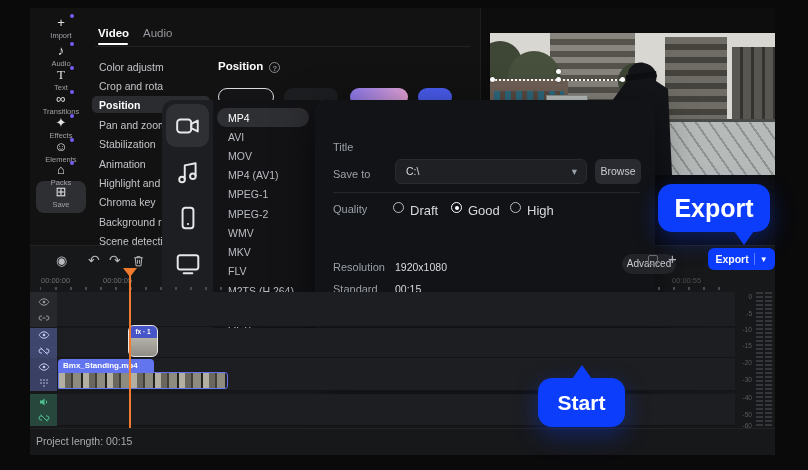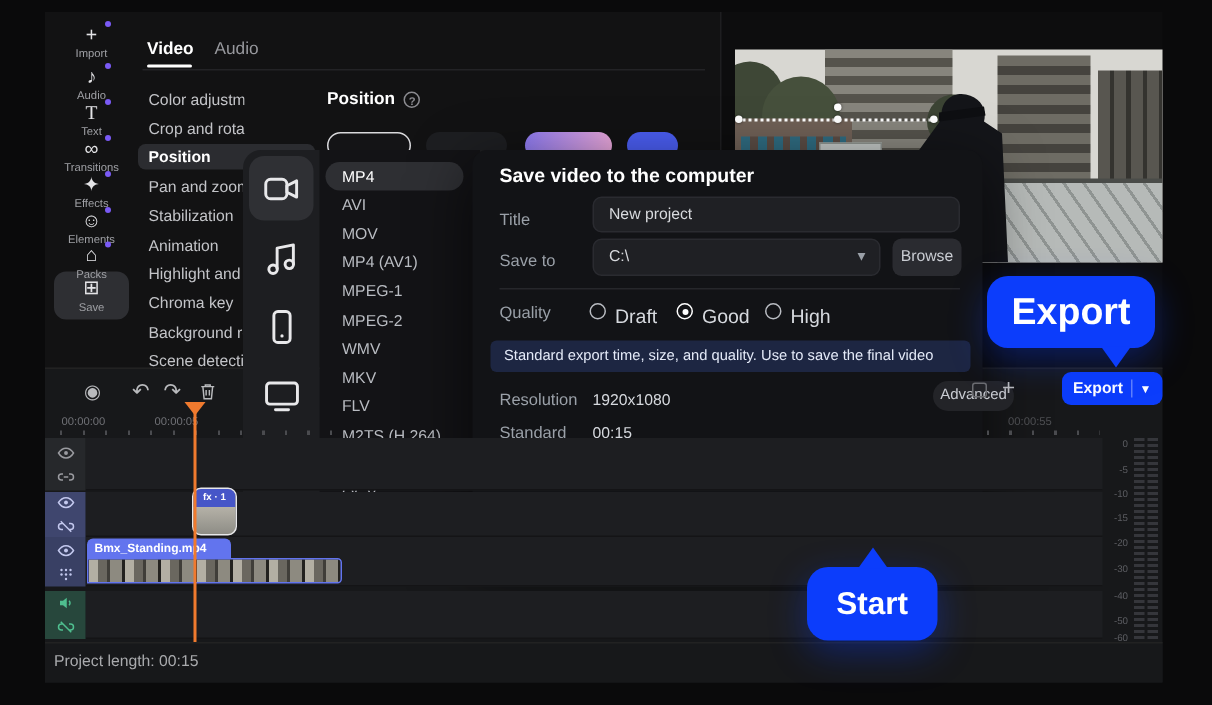--- a/index.html
+++ b/index.html
@@ -228,43 +228,40 @@
   <div class="fmt" style="top:227px">WMV</div>
   <div class="fmt" style="top:246px">MKV</div>
   <div class="fmt" style="top:265px">FLV</div>
   <div class="fmt" style="top:285px">M2TS (H.264)</div>
   <div class="fmt" style="top:304px">WebM</div>
   <div class="fmt" style="top:323px">OGV</div>
   <div class="fmt" style="top:342px">SWF</div>
   <div class="fmt" style="top:361px;opacity:.3">DVD NTSC</div>
 
   <div class="abs" id="dialog"></div>
-  <div class="abs" id="dlg-title">Save video to the computer</div>
 
   <div class="dlg-label" style="top:141px">Title</div>
-  <div class="inp" style="left:395px;top:131px;width:245px;height:24px">New project</div>
 
   <div class="dlg-label" style="top:168px">Save to</div>
   <div class="inp" style="left:395px;top:159px;width:192px;height:25px">
     <span>C:\</span>
     <span style="position:absolute;right:9px;color:#9aa0a8">▾</span>
   </div>
   <div class="btn" style="left:595px;top:159px;width:46px;height:25px;line-height:25px">Browse</div>
 
   <div class="abs" id="dlg-sep"></div>
 
   <div class="dlg-label" style="top:203px">Quality</div>
   <div class="radio" style="left:393px;top:202px"></div>
   <div class="radio-lb" style="left:410px;top:203px">Draft</div>
   <div class="radio sel" style="left:451px;top:202px"></div>
   <div class="radio-lb" style="left:468px;top:203px">Good</div>
   <div class="radio" style="left:510px;top:202px"></div>
   <div class="radio-lb" style="left:527px;top:203px">High</div>
 
-  <div class="abs" id="hint-box">Standard export time, size, and quality. Use to save the final video</div>
 
   <div class="dlg-label" style="top:261px">Resolution</div>
   <div class="dlg-value" style="left:395px;top:261px">1920x1080</div>
   <div class="btn abs" id="adv-btn">Advanced</div>
 
   <div class="dlg-label" style="top:283px">Standard</div>
   <div class="dlg-value" style="left:395px;top:283px">00:15</div>
 
   <div class="dlg-label" style="top:306px">File size</div>
   <div class="dlg-value" style="left:395px;top:306px">

